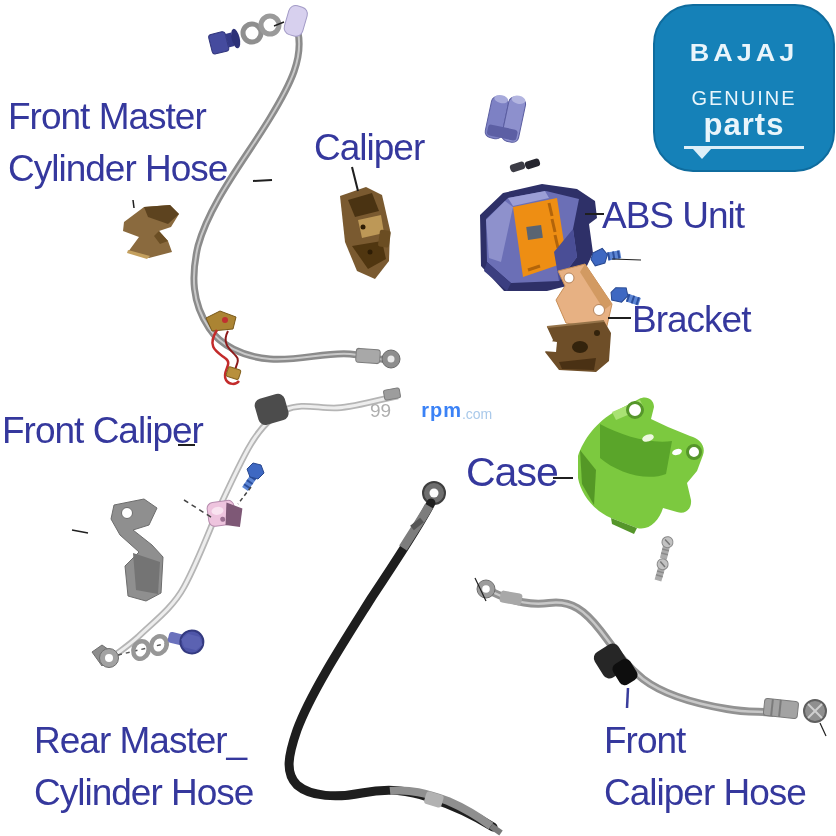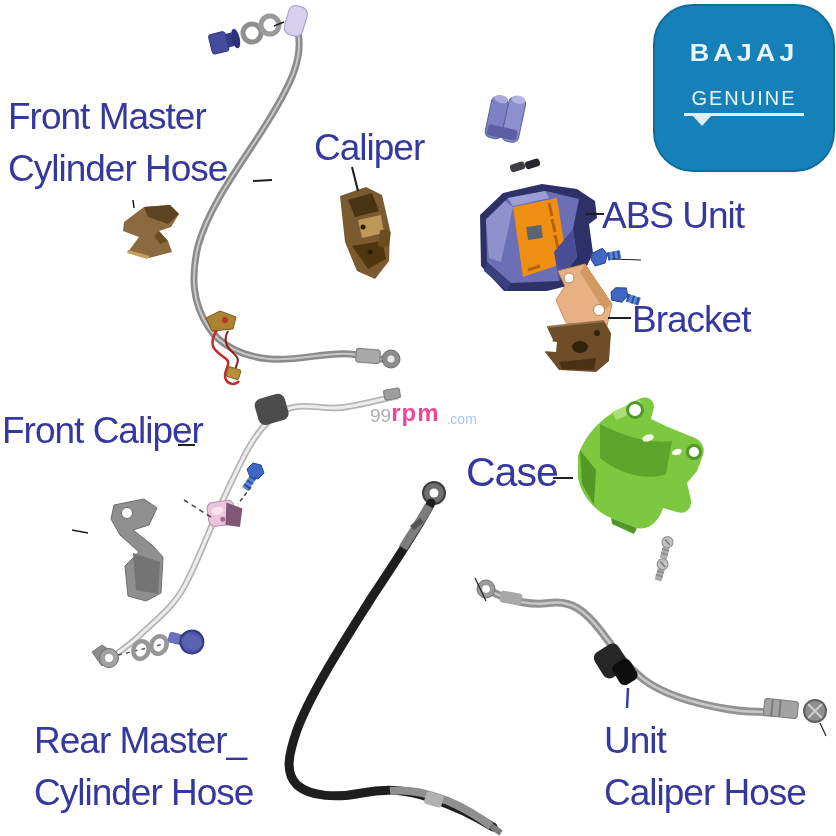--- a/index.html
+++ b/index.html
@@ -25,22 +25,22 @@
   .logo .brand{margin-top:32px;font-size:27px;font-weight:bold;letter-spacing:4px;transform:scaleY(.92);}
   .logo .genuine{margin-top:18px;font-size:20px;letter-spacing:2px;font-weight:400;}
   .logo .partsword{margin-top:-3px;font-size:31px;font-weight:bold;letter-spacing:1px;}
   .logo .rule{position:relative;width:120px;height:3px;background:#ddeff8;margin-top:3px;}
   .logo .rule .arrow{position:absolute;left:9px;top:3px;width:0;height:0;
         border-left:9px solid transparent;border-right:9px solid transparent;
         border-top:10px solid #ddeff8;}
 
   .watermark{position:absolute;left:370px;top:399px;white-space:nowrap;display:flex;align-items:flex-end;}
   .watermark .wm99{color:#aeaeae;font-size:19px;}
-  .watermark .wmrpm{color:#ec4899;font-size:24px;font-weight:bold;letter-spacing:1px;}
-  .watermark .wmcom{color:#a9c9ea;font-size:14px;margin-left:7px;}
+  .watermark .wmrpm{color:#3b82f6;font-size:20px;font-weight:bold;letter-spacing:1px;margin-left:30px;}
+  .watermark .wmcom{color:#a9c9ea;font-size:14px;}
 
   .c-abs-purple{fill:var(--abs_purple,#6b6fb6);}
   .c-abs-orange{fill:var(--abs_orange,#ee8e13);}
   .c-case-green{fill:var(--case_green,#7cc93f);}
   .c-bracket-tan{fill:var(--bracket_tan,#e7b183);}
   .c-bolt-blue{fill:var(--bolt_blue,#3e68c2);}
 </style>
 </head>
 <body>
 
@@ -263,27 +263,28 @@
   <div class="label" id="lbl-bracket">Bracket</div>
   <div class="label" id="lbl-front-caliper">
     <span class="ln">Front Caliper</span>
   </div>
   <div class="label" id="lbl-case">Case</div>
   <div class="label" id="lbl-rear-master">
     <span class="ln">Rear Master_</span>
     <span class="ln">Cylinder Hose</span>
   </div>
   <div class="label" id="lbl-rear-caliper">
-    <span class="ln">Unit</span>
+    <span class="ln">Front</span>
     <span class="ln">Caliper Hose</span>
   </div>
 
   <div class="logo">
     <span class="brand">BAJAJ</span>
     <span class="genuine">GENUINE</span>
+    <span class="partsword">parts</span>
     <span class="rule">
         <span class="arrow"></span>
       </span>
   </div>
 
   <div class="watermark">
     <span class="wm99">99</span>
     <span class="wmrpm">rpm</span>
     <span class="wmcom">.com</span>
   </div>

